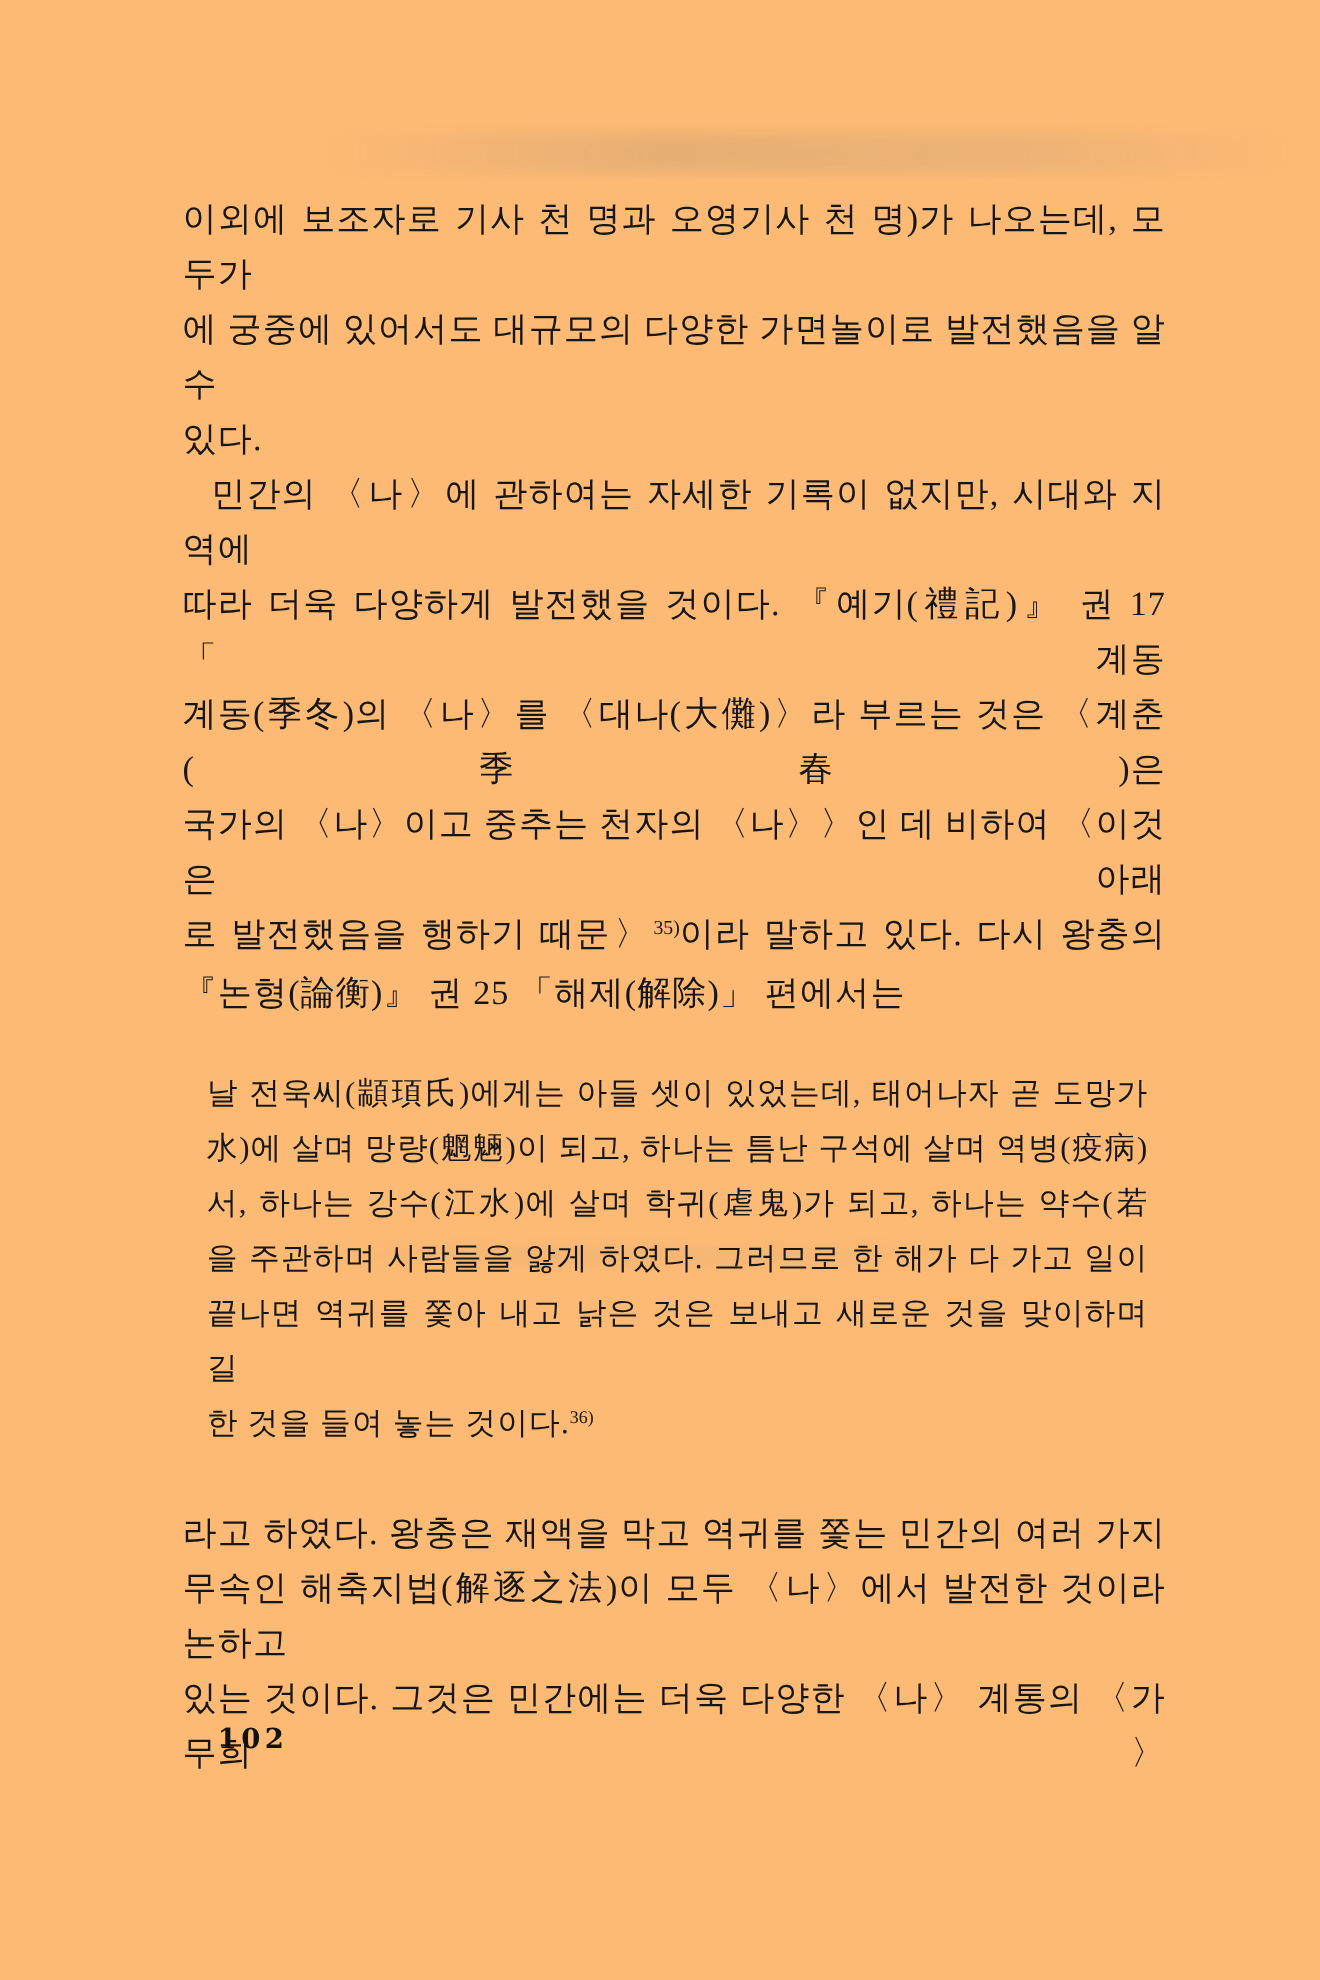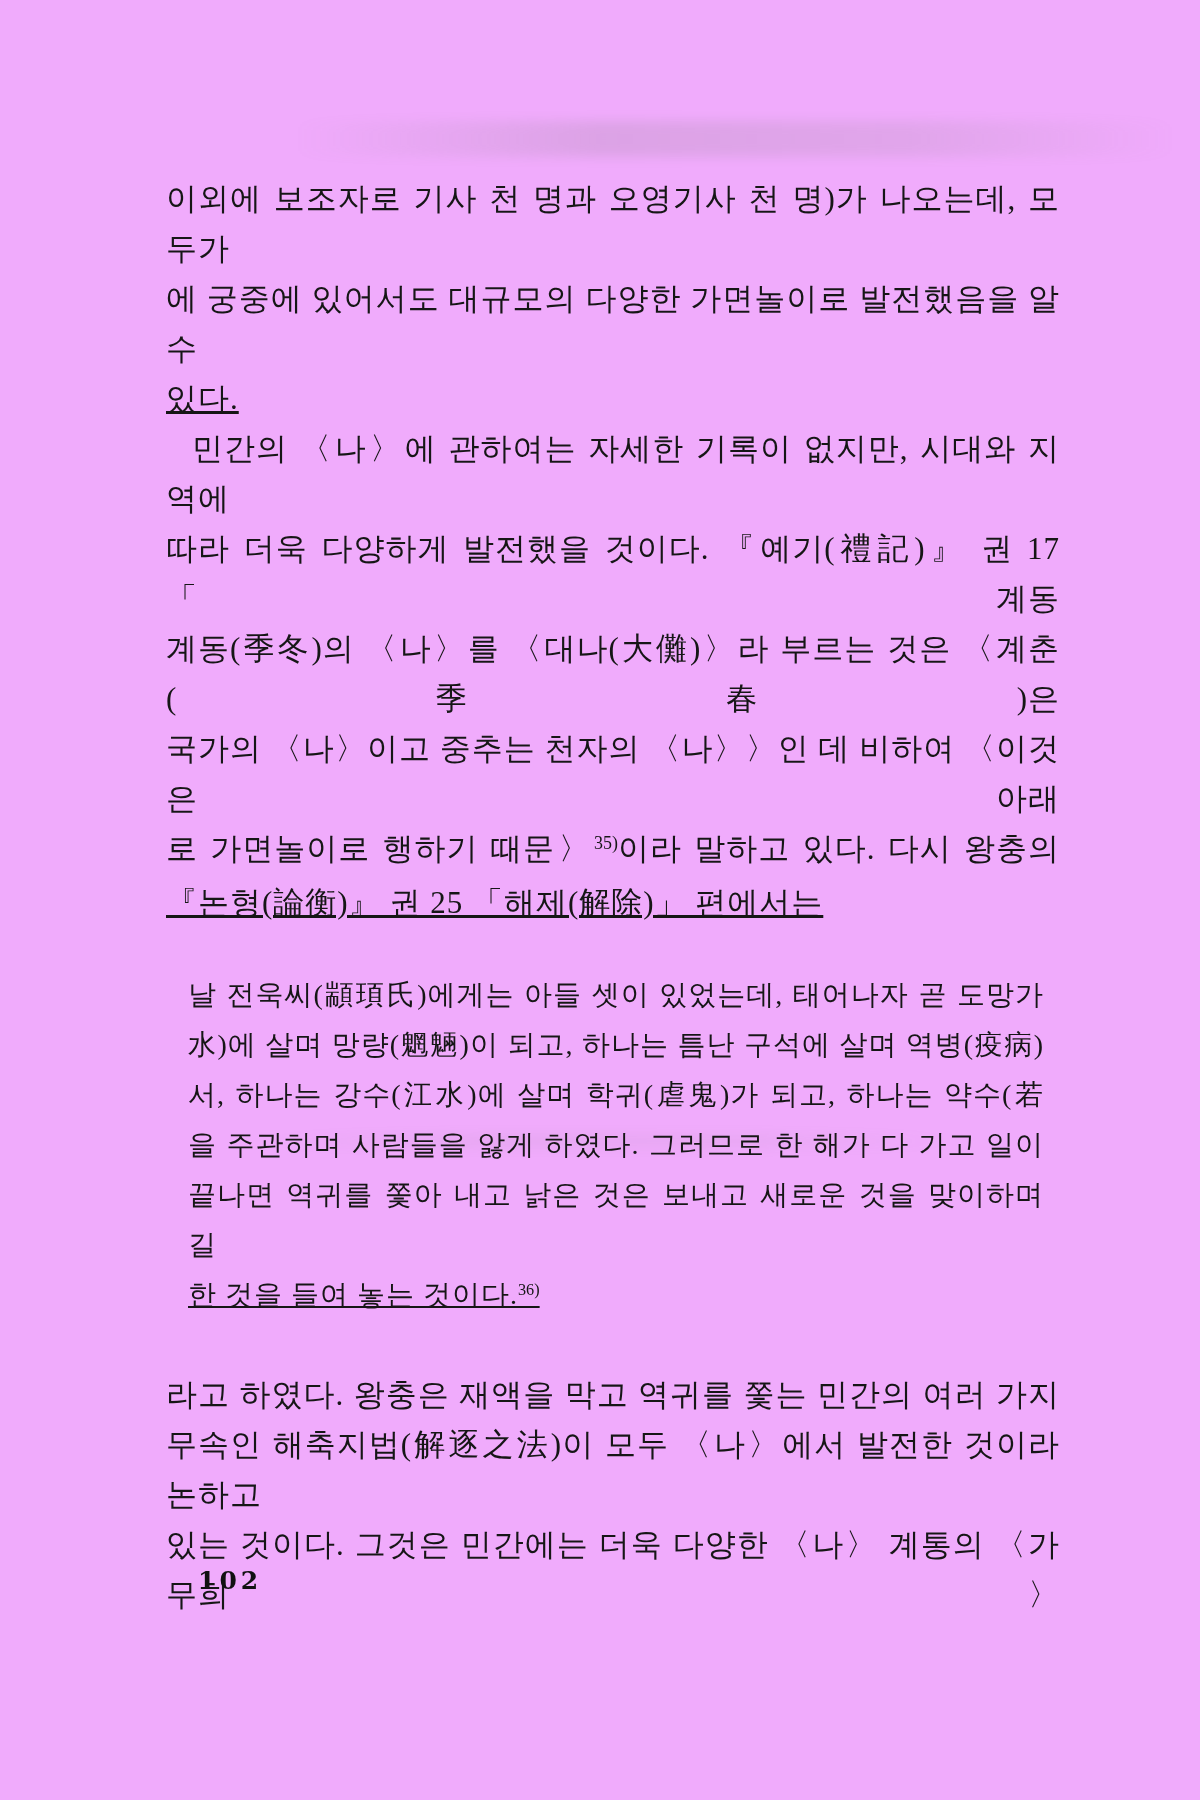--- a/index.html
+++ b/index.html
@@ -1,21 +1,21 @@
 <!DOCTYPE html>
 <html><head>
 <meta charset="utf-8">
 <style>
   html, body { margin: 0; padding: 0; background: #e9e9e7; }
   .page {
     position: relative;
     width: 1200px;
     height: 1800px;
     margin: 0 auto;
-    background: #f0abfc;
+    background: #fdba74;
     overflow: hidden;
     font-family: "Liberation Serif", "DejaVu Serif", serif;
     color: #161616;
   }
   
   .smudge {
     position: absolute;
     background: linear-gradient(90deg, rgba(120,120,118,0) 0%, rgba(120,120,118,0.55) 35%, rgba(130,130,128,0.45) 70%, rgba(120,120,118,0) 100%);
     filter: blur(6px);
     pointer-events: none;
@@ -25,21 +25,21 @@
 
   .content { position: absolute; left: 166px; top: 174px; width: 894px; }
 
   .line {
     font-size: 31px;
     line-height: 50px;
     letter-spacing: 1px;
     text-align: justify;
     text-align-last: justify;
   }
-  .line.short { text-align: left; text-align-last: left; text-decoration: underline; }
+  .line.short { text-align: left; text-align-last: left; }
   .indent1 { text-indent: 26px; }
 
   .quote { margin-left: 22px; width: 856px; margin-top: 42px; }
   .quote .line { font-size: 28px; }
   .quote .qfirst { text-indent: 28px; }
 
   .para3 { margin-top: 46px; }
 
   sup.fnref {
     font-size: 0.58em;
@@ -75,21 +75,21 @@
       <div class="line">이외에 보조자로 기사 천 명과 오영기사 천 명)가 나오는데, 모두가</div>
       <div class="line">에 궁중에 있어서도 대규모의 다양한 가면놀이로 발전했음을 알 수</div>
       <div class="line short">있다.</div>
     </div>
 
     <div>
       <div class="line indent1">민간의 〈나〉에 관하여는 자세한 기록이 없지만, 시대와 지역에</div>
       <div class="line">따라 더욱 다양하게 발전했을 것이다. 『예기(禮記)』 권 17 「계동</div>
       <div class="line">계동(季冬)의 〈나〉를 〈대나(大儺)〉라 부르는 것은 〈계춘(季春)은</div>
       <div class="line">국가의 〈나〉이고 중추는 천자의 〈나〉〉인 데 비하여 〈이것은 아래</div>
-      <div class="line"><span>로 가면놀이로 행하기 때문〉</span><sup class="fnref">35)</sup><span>이라 말하고 있다. 다시 왕충의</span></div>
+      <div class="line"><span>로 발전했음을 행하기 때문〉</span><sup class="fnref">35)</sup><span>이라 말하고 있다. 다시 왕충의</span></div>
       <div class="line short">『논형(論衡)』 권 25 「해제(解除)」 편에서는</div>
     </div>
 
     <div class="quote">
       <div class="line">날 전욱씨(顓頊氏)에게는 아들 셋이 있었는데, 태어나자 곧 도망가</div>
       <div class="line">水)에 살며 망량(魍魎)이 되고, 하나는 틈난 구석에 살며 역병(疫病)</div>
       <div class="line">서, 하나는 강수(江水)에 살며 학귀(虐鬼)가 되고, 하나는 약수(若</div>
       <div class="line">을 주관하며 사람들을 앓게 하였다. 그러므로 한 해가 다 가고 일이</div>
       <div class="line">끝나면 역귀를 쫓아 내고 낡은 것은 보내고 새로운 것을 맞이하며 길</div>
       <div class="line short"><span>한 것을 들여 놓는 것이다.</span><sup class="fnref">36)</sup></div>

